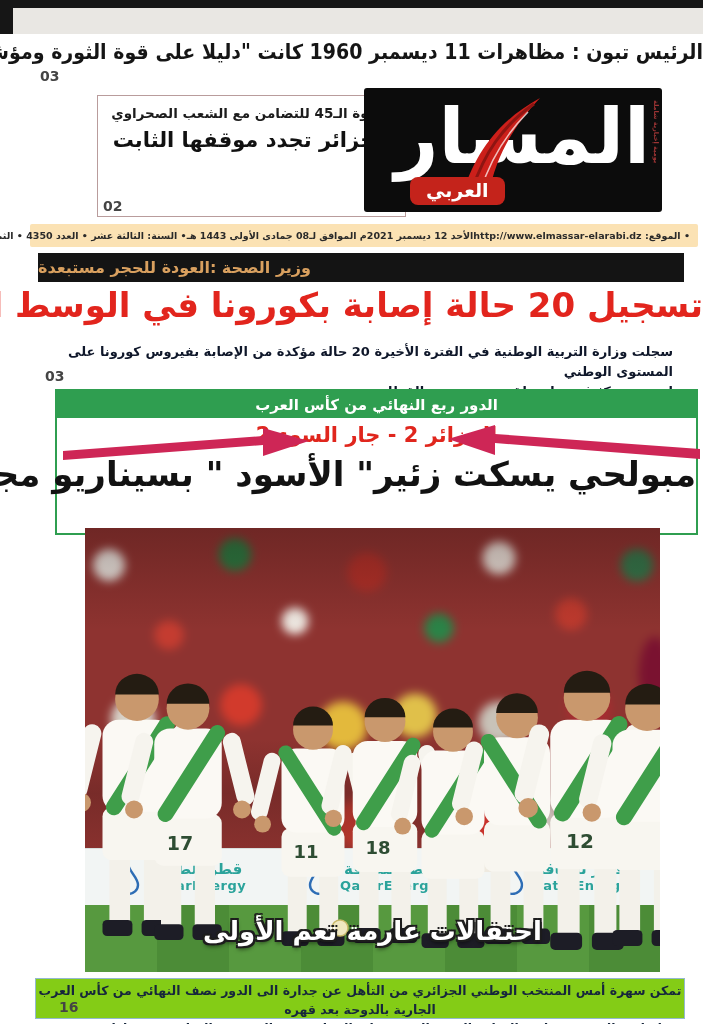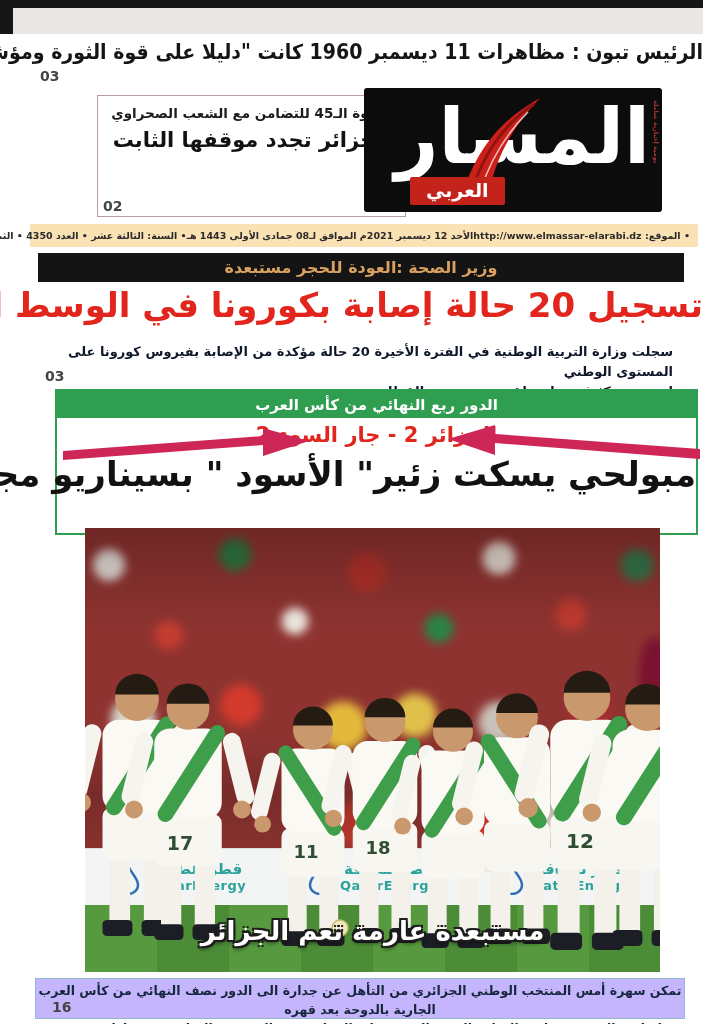--- a/index.html
+++ b/index.html
@@ -20,30 +20,30 @@
     background:#fff;direction:rtl;text-align:center;box-sizing:border-box;padding-top:9px;}
   .sol-kicker{font-size:13.5px;font-weight:bold;color:#1c1c1c;}
   .sol-headline{margin-top:4px;font-size:21px;font-weight:900;color:#111;line-height:1.45;}
   .sol-pg{position:absolute;left:5px;bottom:2px;}
   
   .masthead{top:88px;left:364px;width:298px;height:124px;background:#0c0c0c;border-radius:3px;}
   .mast-title{position:absolute;right:12px;top:-8px;font-size:76px;font-weight:900;color:#fff;
     direction:rtl;line-height:1.5;}
   .mast-swoosh{position:absolute;left:88px;top:6px;}
   .mast-sub{position:absolute;left:46px;bottom:7px;background:#c4231b;color:#fff;
-    font-size:19px;font-weight:900;padding:2px 16px 4px;border-radius:2px;direction:rtl;}
+    font-size:19px;font-weight:900;padding:2px 16px 4px;border-radius:8px;direction:rtl;}
   .mast-tagline{position:absolute;right:2px;top:12px;writing-mode:vertical-rl;
     font-size:6.5px;color:#9c3434;font-weight:bold;letter-spacing:1px;direction:rtl;}
   
   .info-bar{top:224px;left:30px;width:668px;height:23px;background:#fbe2b4;border-radius:2px;
     display:flex;direction:rtl;align-items:center;justify-content:space-between;
     padding:0 8px;font-size:9.5px;font-weight:bold;color:#2a2a2a;box-sizing:border-box;white-space:nowrap;}
   
   .health-banner{top:253px;left:38px;width:646px;height:29px;background:#141414;
-    display:flex;align-items:center;justify-content:center;direction:rtl;
+    display:flex;align-items:center;justify-content:flex-end;direction:rtl;
     color:#d9a05f;font-size:16px;font-weight:bold;}
   .covid-headline{top:285px;left:0;width:703px;text-align:center;direction:rtl;
     font-size:34px;font-weight:900;color:#e2251d;white-space:nowrap;letter-spacing:-0.5px;}
   .covid-deck{top:342px;left:30px;width:643px;text-align:right;direction:rtl;
     font-size:13px;font-weight:bold;color:#0f172a;line-height:1.55;}
   .covid-pg{top:368px;left:45px;}
   
   .sports-box{top:389px;left:55px;width:643px;height:146px;border:2px solid #2f9e50;
     background:#fff;box-sizing:border-box;}
   .sports-banner{height:27px;background:#2f9e50;display:flex;align-items:center;justify-content:center;
@@ -86,24 +86,24 @@
   .ad-text{display:flex;flex-direction:column;align-items:center;line-height:1.15;}
   .ad-ar{font-size:15px;font-weight:bold;color:#2ba39b;direction:rtl;}
   .ad-en{font-size:13px;font-weight:bold;color:#2ba39b;letter-spacing:0.5px;}
   .pitch{position:absolute;left:0;top:377px;width:575px;height:67px;
     background:repeating-linear-gradient(90deg,#57993f 0 72px,#4c8c37 72px 144px);}
   .players-svg{position:absolute;left:0;top:0;}
   .photo-caption{position:absolute;left:0;top:388px;width:575px;text-align:center;direction:rtl;
     font-size:26px;font-weight:900;color:#fff;
     text-shadow:2px 2px 0 #1d1d1d,-2px 2px 0 #1d1d1d,2px -2px 0 #1d1d1d,-2px -2px 0 #1d1d1d,0 3px 4px rgba(0,0,0,.6);}
   
-  .footer-box{top:978px;left:35px;width:650px;height:41px;background:#c4b5fd;border:1px solid #93b9cf;
+  .footer-box{top:978px;left:35px;width:650px;height:41px;background:#84cc16;border:1px solid #93b9cf;
     box-sizing:border-box;text-align:center;direction:rtl;font-size:12.5px;font-weight:bold;
     color:#16263c;line-height:1.5;padding-top:3px;}
-  .footer-pg{position:absolute;left:16px;bottom:0px;}
+  .footer-pg{position:absolute;left:23px;bottom:0px;}
 </style>
 </head>
 <body>
 
 <div class="page">
 
   <div class="abs scan-black"></div>
   <div class="abs scan-gray"></div>
   <div class="abs scan-corner"></div>
 
@@ -230,21 +230,21 @@
       <use href="#pl" transform="translate(562,418) scale(2.3)"></use>
 
       <text x="95" y="322" font-size="19" font-weight="bold" fill="#2e4d33" text-anchor="middle">17</text>
       <text x="221" y="330" font-size="18" font-weight="bold" fill="#2e4d33" text-anchor="middle">11</text>
       <text x="293" y="326" font-size="18" font-weight="bold" fill="#2e4d33" text-anchor="middle">18</text>
       <text x="495" y="320" font-size="20" font-weight="bold" fill="#2e4d33" text-anchor="middle">12</text>
 
       <circle cx="255" cy="400" r="8" fill="#f0e8c0" stroke="#c8b868" stroke-width="1.5"></circle>
     </svg>
 
-    <div class="photo-caption">مستبعدة عارمة تعم الجزائر</div>
+    <div class="photo-caption">احتفالات عارمة تعم الأولى</div>
   </div>
 
   <div class="abs footer-box">
     <div>تمكن سهرة أمس المنتخب الوطني الجزائري من التأهل عن جدارة الى الدور نصف النهائي من كأس العرب الجارية بالدوحة بعد قهره</div>
     <div>لنظيره المغربي بملعب الثمامة المونديالي بضربات الجزاء برسم الدور ربع النهائي بعد مباراة مجنونة احتكمت للوقت الإضافي .</div>
     <div class="pgnum footer-pg">16</div>
   </div>
 
 </div>
 

